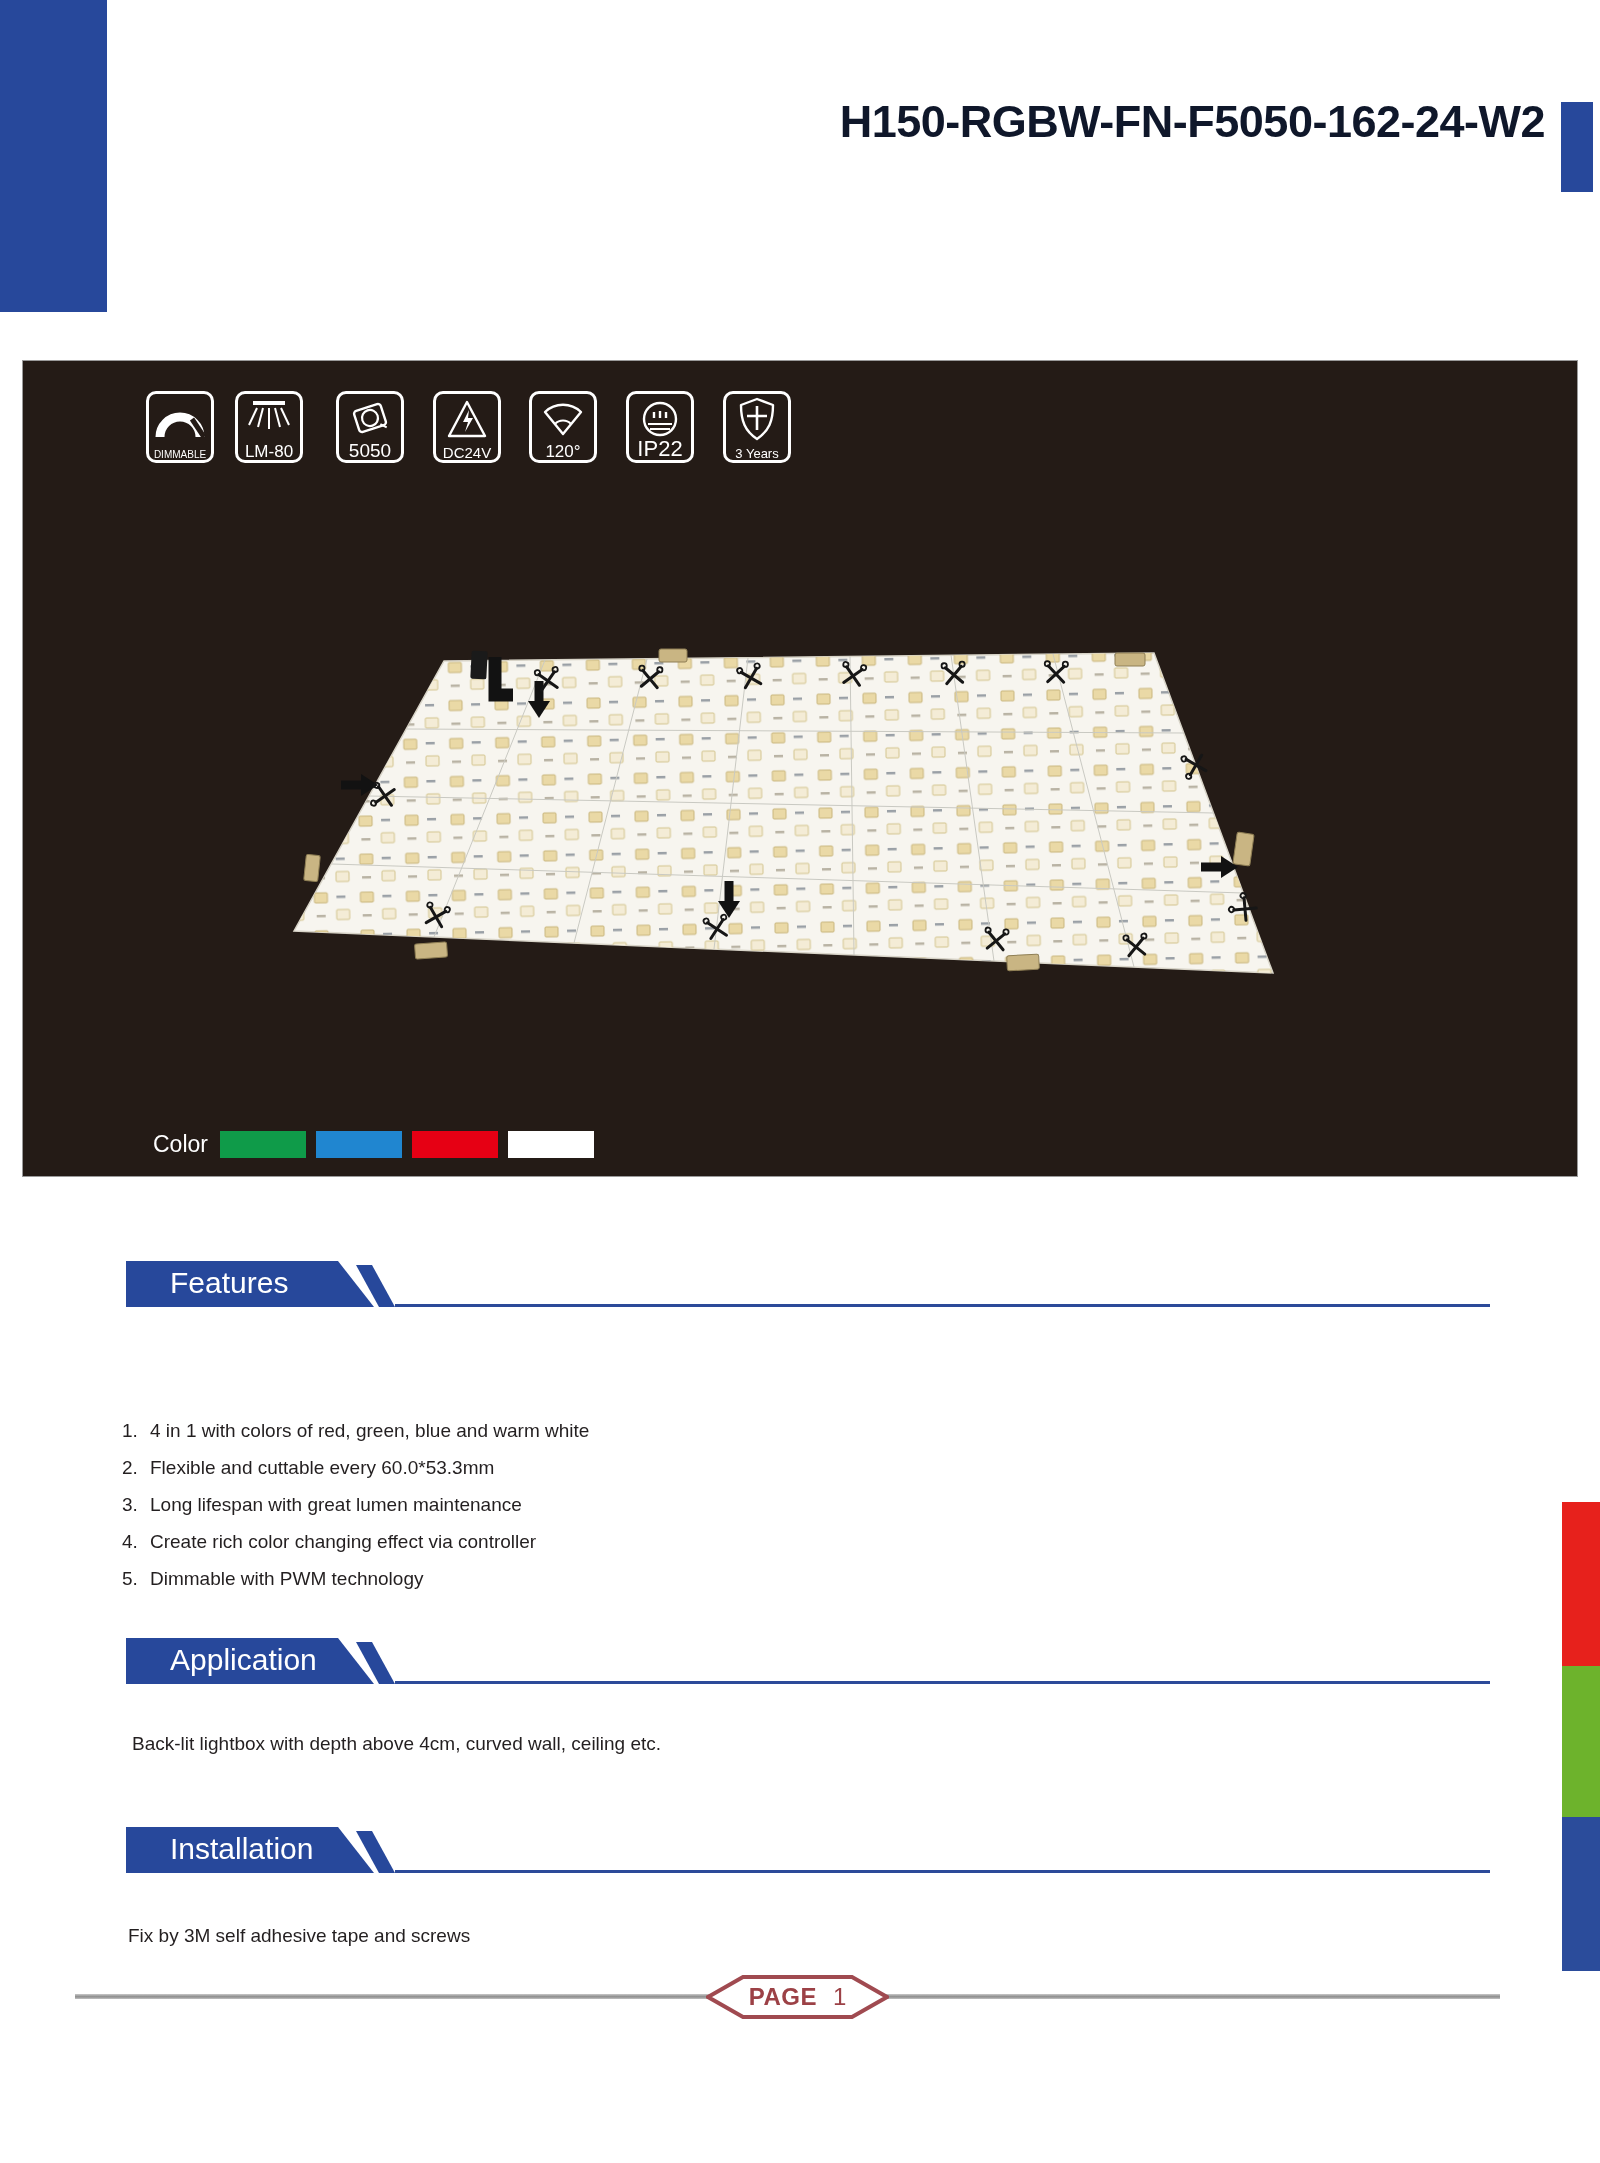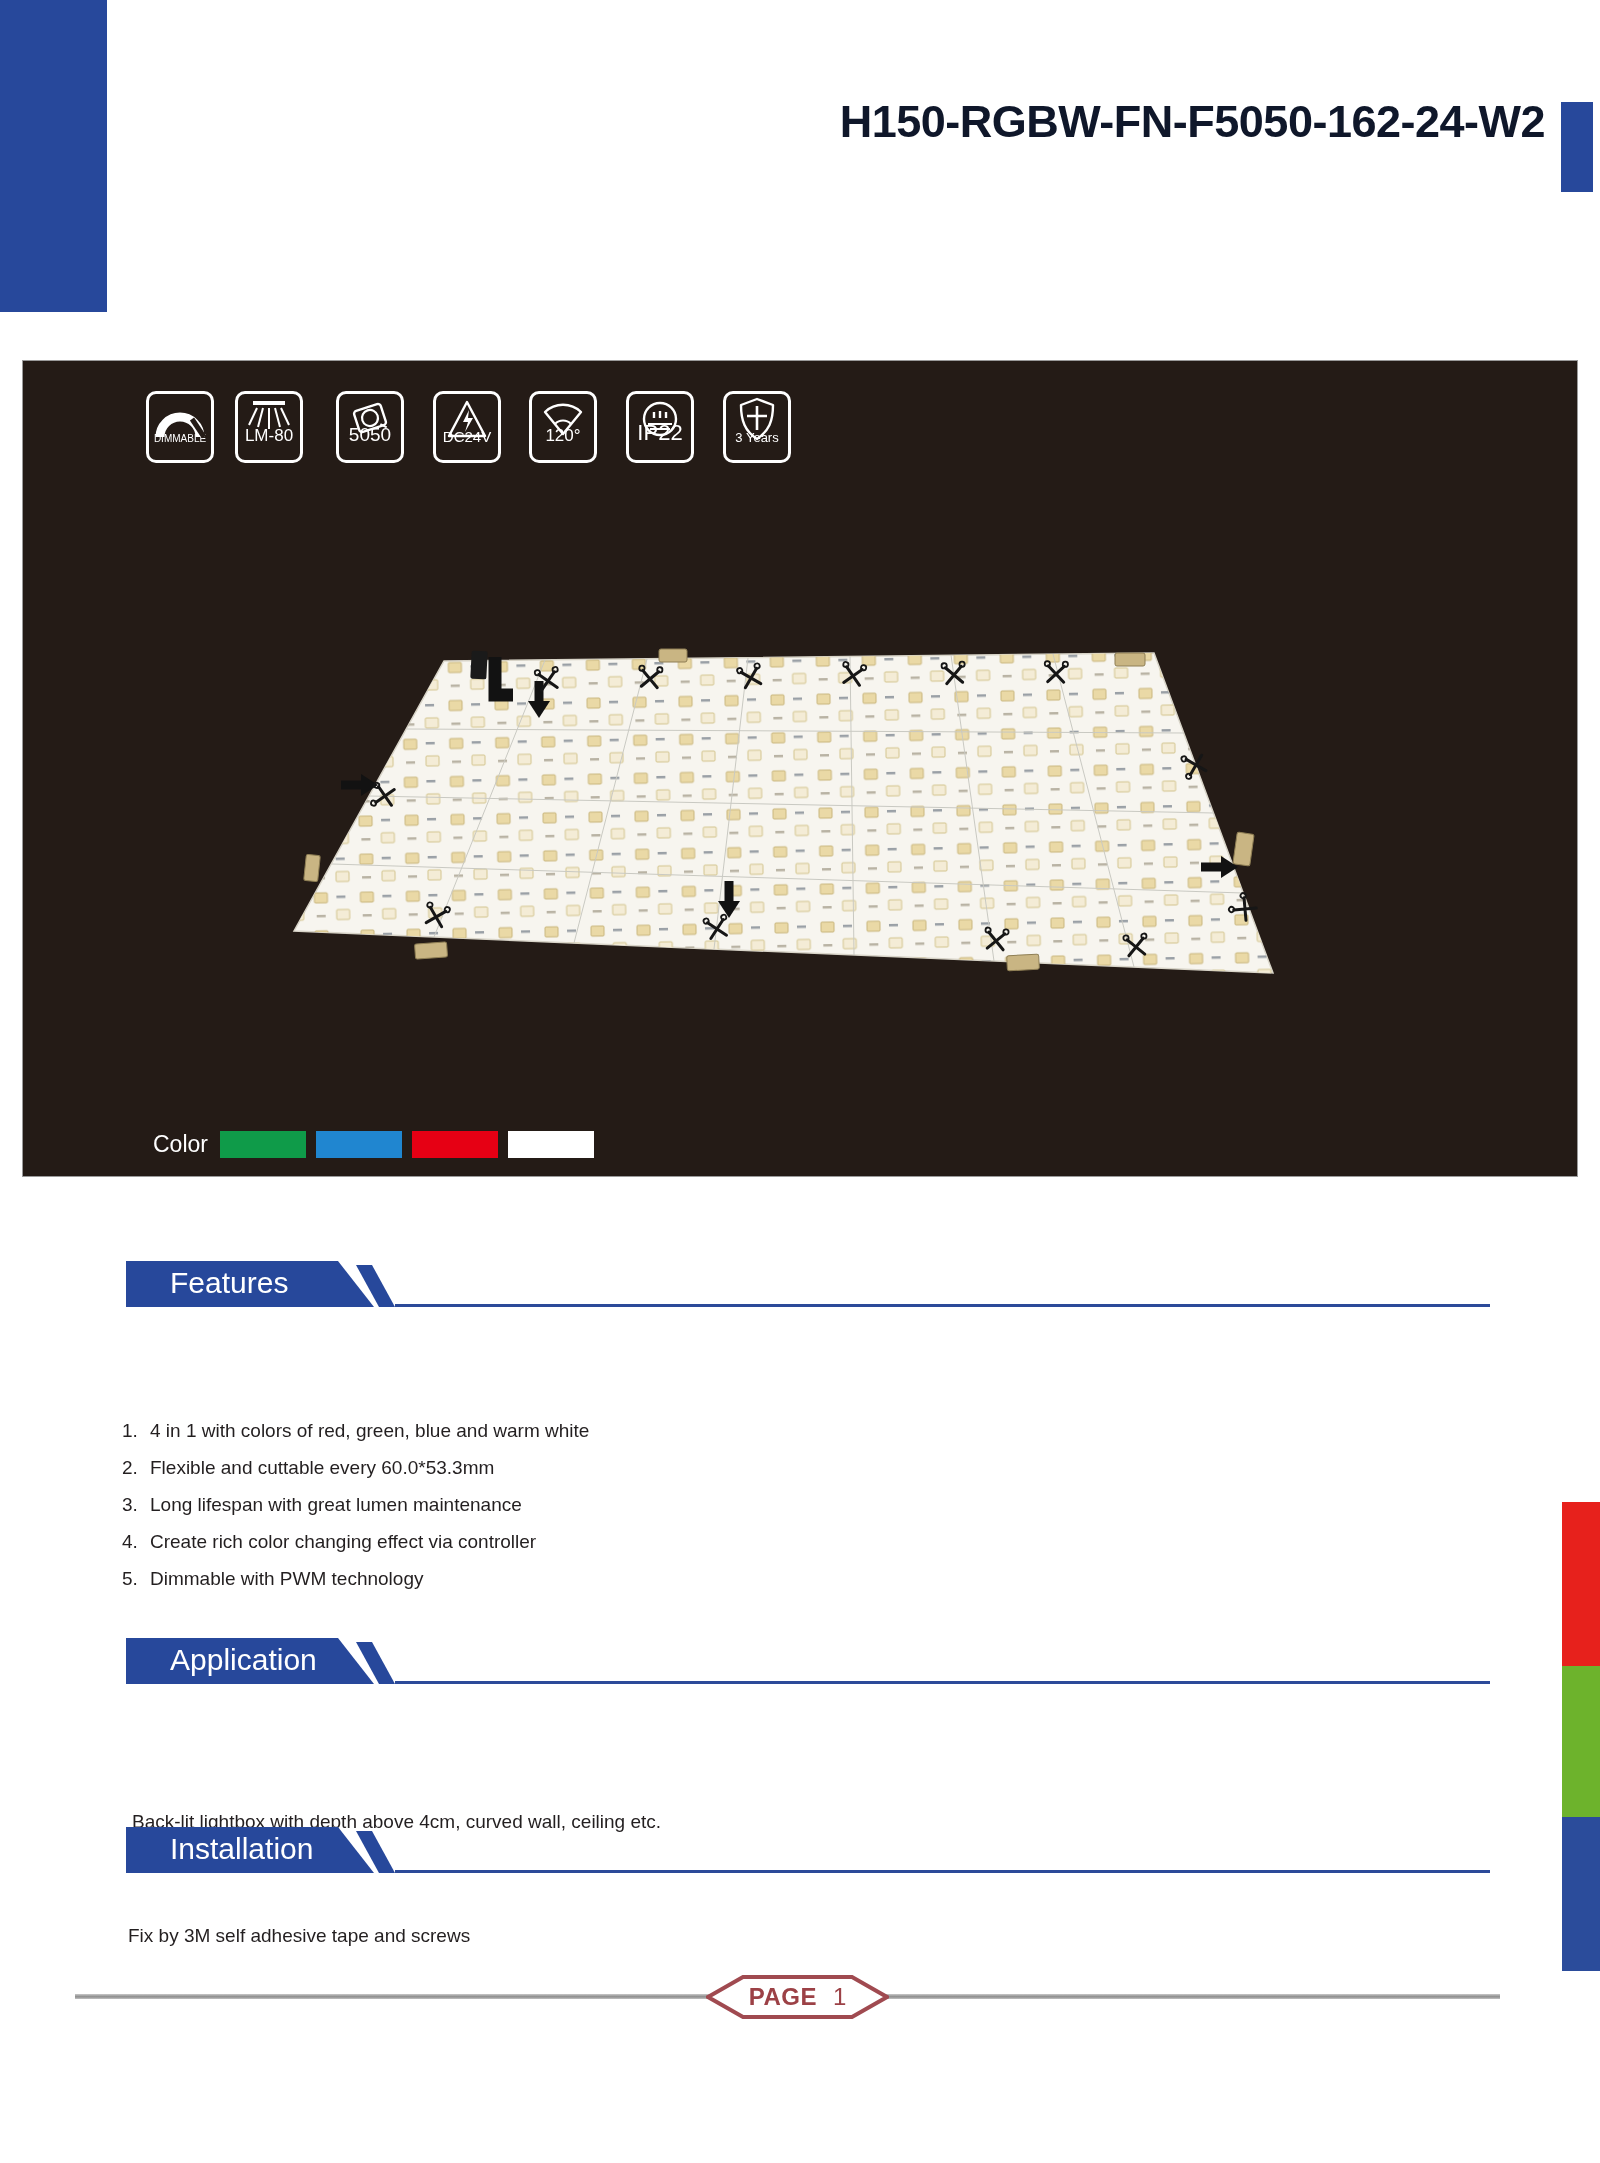--- a/index.html
+++ b/index.html
@@ -15,21 +15,21 @@
   .title-block { top:98px; right:55px; text-align:right; }
   .subtitle { font-size:31px; color:#27489B; letter-spacing:0.5px; font-weight:400; line-height:1.15; }
   .model { font-size:45px; color:#0f172a; font-weight:bold; letter-spacing:-0.5px; line-height:1.05; }
   .header-chip { right:7px; top:102px; width:32px; height:90px; background:#27489B; }
 
   
   .dark-panel { left:22px; top:360px; width:1556px; height:817px; background:#241B16; border:1px solid #9a9a9a; }
 
   
   .badge { position:absolute; top:30px; width:68px; height:72px; border:3px solid #fff; border-radius:10px;
-           display:flex; flex-direction:column; align-items:center; justify-content:flex-end; padding-bottom:16px; }
+           display:flex; flex-direction:column; align-items:center; justify-content:flex-end; padding-bottom:0; }
   .badge .bicon { position:absolute; top:4px; left:0; right:0; height:42px; display:flex; align-items:center; justify-content:center; }
   .badge .blabel { color:#fff; white-space:nowrap; line-height:1; }
 
   
   .color-row { left:98px; top:770px; display:flex; align-items:center;margin-left:32px; }
   .color-label { color:#fff; font-size:23px; margin-right:12px; }
   .swatch { width:86px; height:27px; margin-right:10px; }
 
   
   .section-head { position:absolute; left:126px; width:1370px; height:46px; }
@@ -251,21 +251,21 @@
 </div>
 
 <div class="section-head" style="top:1638px">
   <svg class="ribbon" width="280" height="46" viewBox="0 0 280 46">
     <path d="M0 0 H212 L248 46 H0 Z" fill="#27489B"></path>
     <path d="M230 4 L246 4 L269 46 L253 46 Z" fill="#27489B"></path>
   </svg>
   <span class="section-title">Application</span>
   <span class="section-line"></span>
 </div>
-<div class="body-text" style="left:132px; top:1811px">Back-lit lightbox with depth above 4cm, curved wall, ceiling etc.</div>
+<div class="body-text" style="left:132px; top:1733px">Back-lit lightbox with depth above 4cm, curved wall, ceiling etc.</div>
 
 <div class="section-head" style="top:1827px">
   <svg class="ribbon" width="280" height="46" viewBox="0 0 280 46">
     <path d="M0 0 H212 L248 46 H0 Z" fill="#27489B"></path>
     <path d="M230 4 L246 4 L269 46 L253 46 Z" fill="#27489B"></path>
   </svg>
   <span class="section-title">Installation</span>
   <span class="section-line"></span>
 </div>
 <div class="body-text" style="left:128px; top:1925px">Fix by 3M self adhesive tape and screws</div>

